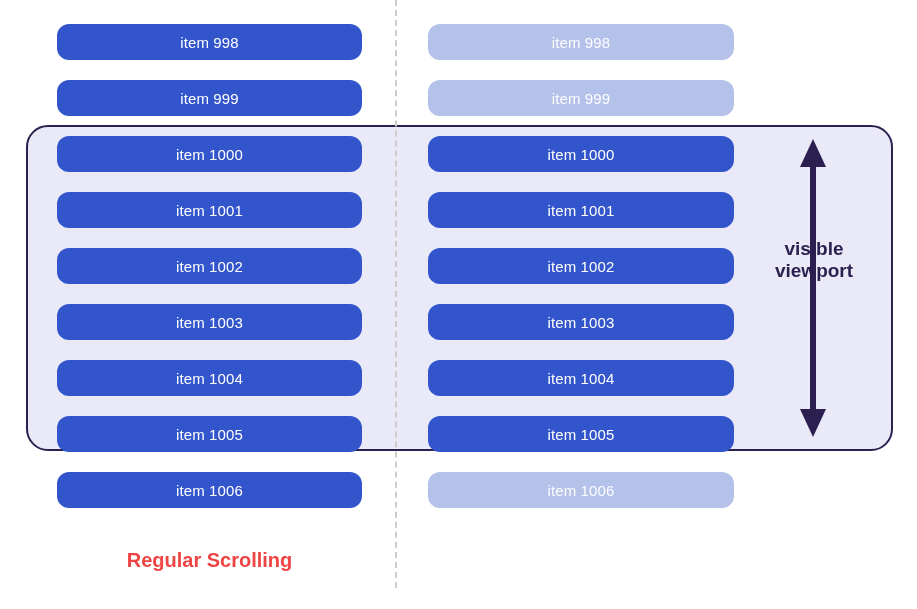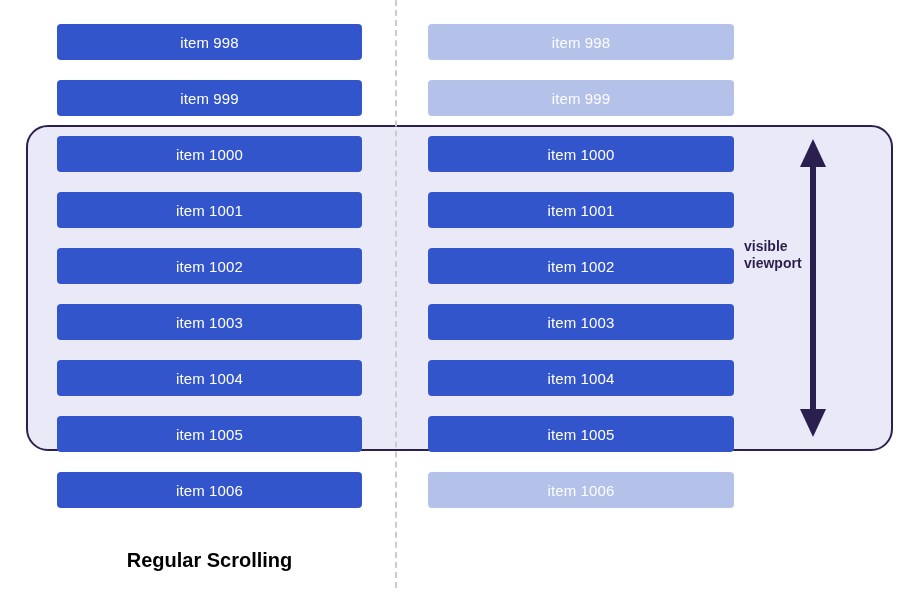--- a/index.html
+++ b/index.html
@@ -61,21 +61,21 @@
     height: 36px;
     box-sizing: border-box;
     display: flex;
     align-items: center;
     justify-content: center;
     font-size: 15px;
     line-height: 1;
     letter-spacing: 0.1px;
     color: #ffffff;
     background: #3355cc;
-    border-radius: 4px;
+    border-radius: 12px;
     user-select: none;
   }
   .item-bar.faded {
     background: #b4c2ea;
     color: #fdfdff;
   }
 
   
   .arrow-group {
     position: absolute;
@@ -89,35 +89,35 @@
   .arrow-svg {
     position: absolute;
     left: 0;
     top: 0;
   }
   .viewport-caption {
     position: absolute;
     left: 0;
     top: 113px;
     width: 140px;
-    text-align: left;
-    font-size: 14px;
+    text-align: center;
+    font-size: 19px;
     font-weight: bold;
     line-height: 1.18;
     color: #2a1f4e;
     user-select: none;
   }
 
   
   .col-caption {
     position: absolute;
     top: 549px;
     font-size: 20px;
     font-weight: bold;
-    color: #000000;
+    color: #ef4444;
     text-align: center;
     z-index: 5;
     user-select: none;
   }
   .col-caption.left  { left: 57px;  width: 305px; }
   .col-caption.right { left: 428px; width: 306px; }
 </style>
 </head>
 <body>
 

